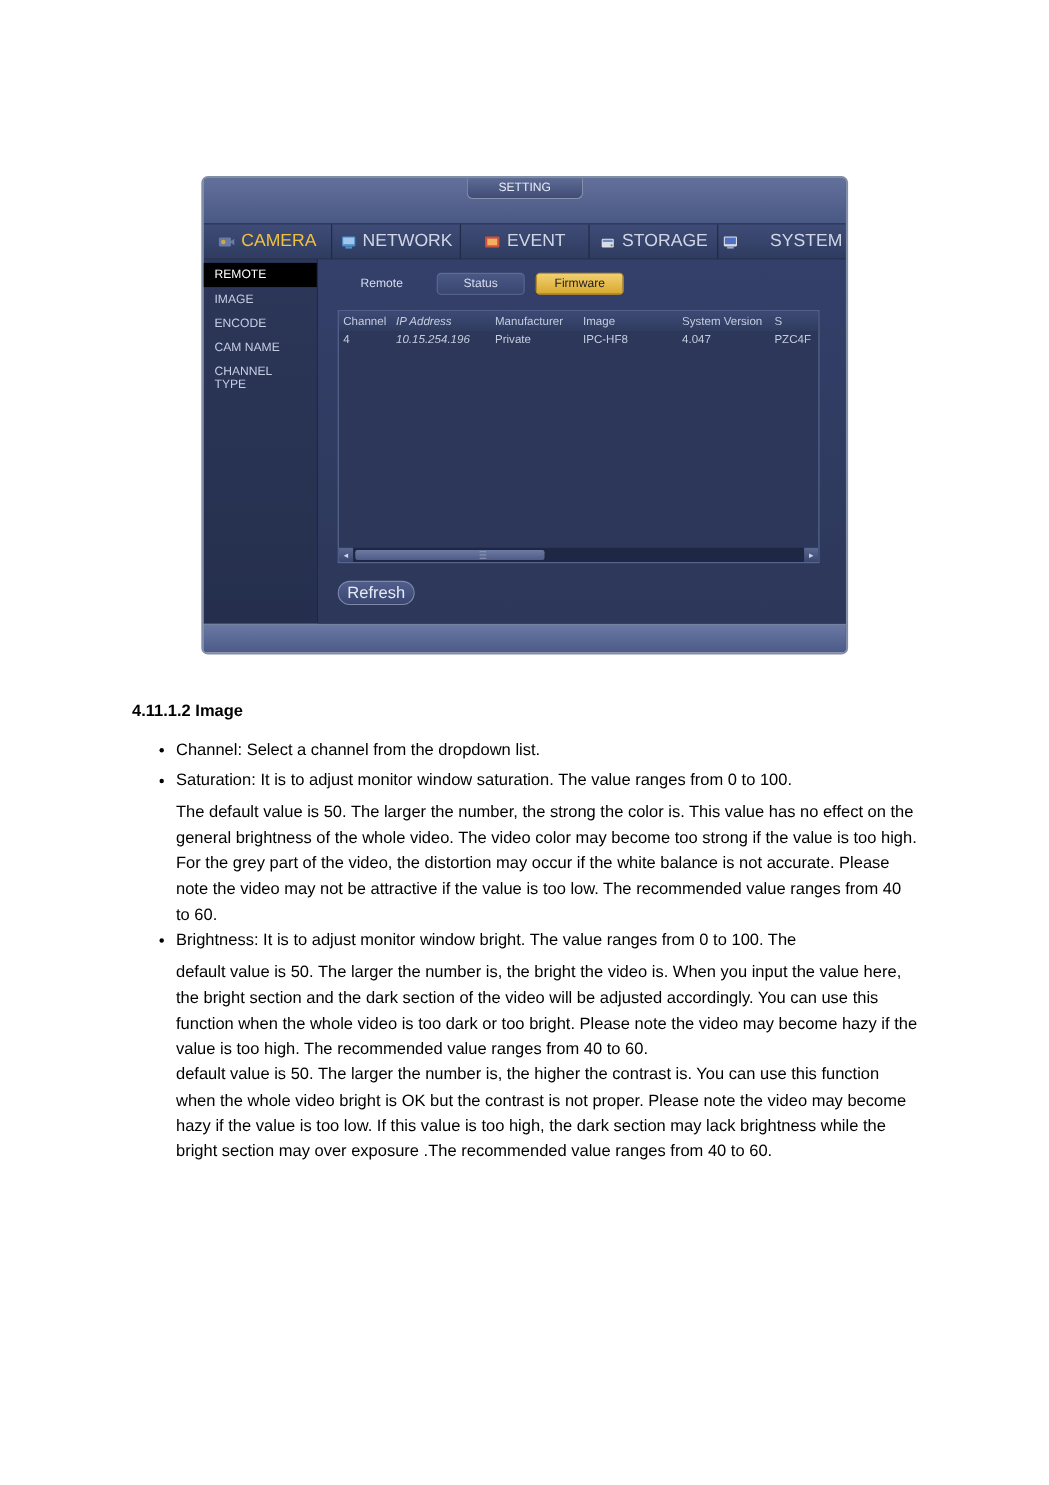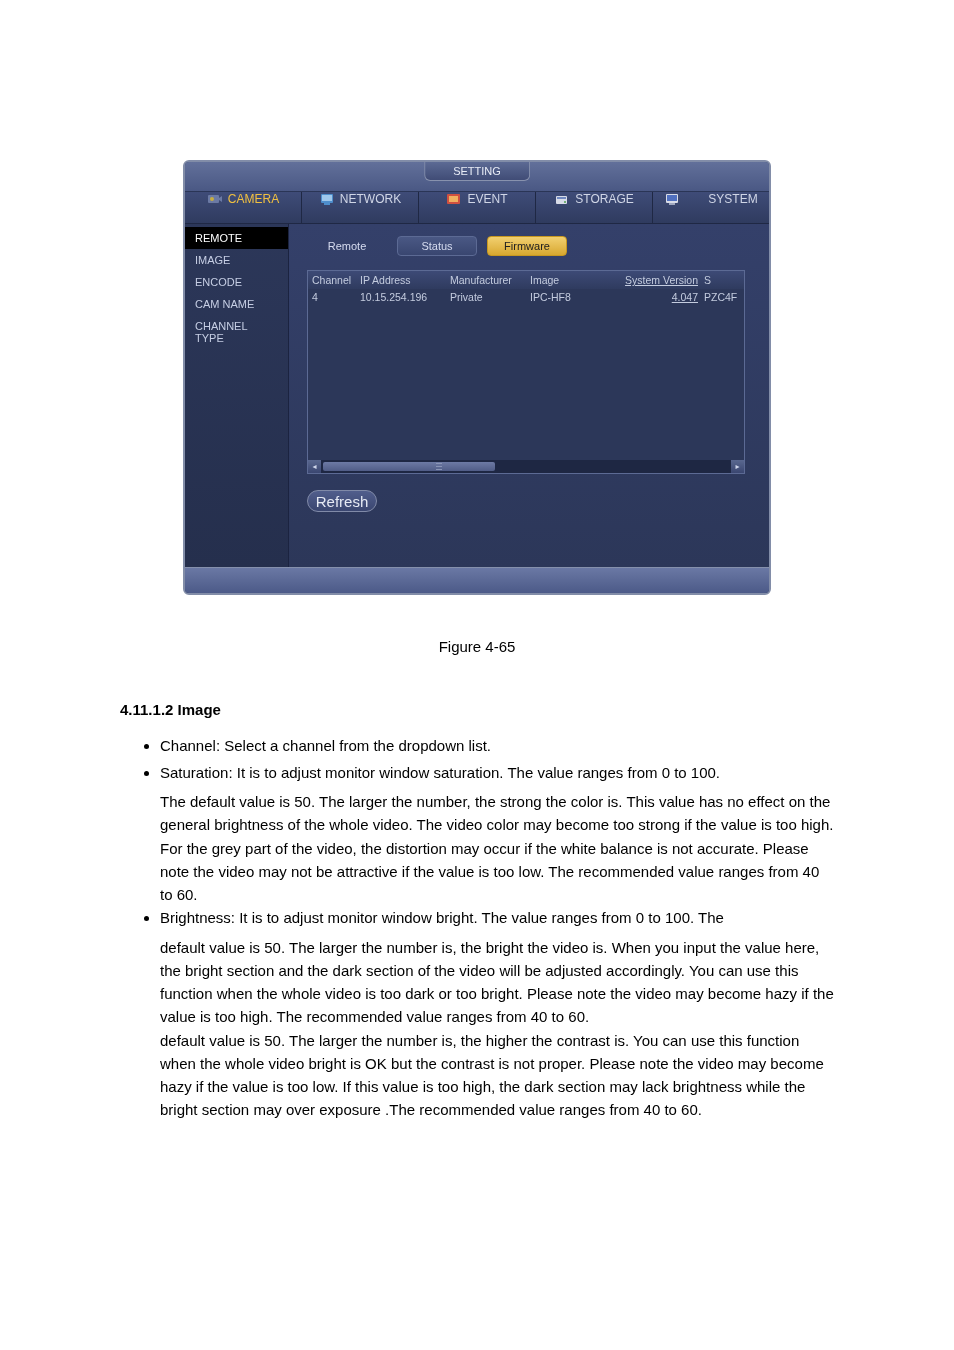--- a/index.html
+++ b/index.html
@@ -20,21 +20,21 @@
     height: 435px;
     background: linear-gradient(to bottom, #3b486e, #2e3a5d);
     border: 2px solid #828da8;
     border-radius: 6px;
     display: flex;
     flex-direction: column;
     position: relative;
     overflow: hidden;
   }
   .titlebar {
-    height: 30px;
+    height: 42px;
     background: linear-gradient(to bottom, #62709a, #4a5884);
     border-bottom: 1px solid #2a3556;
     position: relative;
   }
   .titletab {
     position: absolute;
     left: 50%;
     transform: translateX(-50%);
     top: 0;
     padding: 3px 28px;
@@ -48,24 +48,24 @@
   }
   .topnav {
     display: flex;
     height: 32px;
     background: linear-gradient(to bottom, #3f4c78, #2f3b5f);
     border-bottom: 1px solid #1f2844;
   }
   .topnav-item {
     flex: 1;
     display: flex;
-    align-items: flex-start;
+    align-items: center;
     justify-content: center;
     gap: 5px;
-    font-size: 12px;
+    font-size: 16px;
     border-right: 1px solid #1f2844;
     cursor: pointer;
   }
   .topnav-item:last-child { border-right: none; gap: 28px; }
   .topnav-item.active { color: #f0c040; }
   .topnav-item.inactive { color: #d0d6e6; }
   .nav-icon {
     width: 16px;
     height: 14px;
     display: inline-flex;
@@ -123,21 +123,21 @@
     cursor: pointer;
   }
   .subtab.first { border: none; background: none; }
   .subtab.active {
     background: linear-gradient(to bottom, #f2d070, #d8a830);
     border-color: #c89820;
     color: #202020;
   }
   .table-frame {
     border: 1px solid #5c6a94;
-    height: 204px;
+    height: 230px;
     position: relative;
     margin-right: 24px;
     overflow: hidden;
     background: #2c3759;
   }
   .table-header-row, .table-data-row {
     display: flex;
     font-size: 10.5px;
     color: #c4ccdf;
     padding-left: 4px;
@@ -146,24 +146,24 @@
   .table-header-row {
     background: linear-gradient(to bottom, #3d4a76, #2f3b5f);
     height: 18px;
     align-items: center;
   }
   .table-data-row {
     height: 16px;
     align-items: center;
   }
   .col-ch   { width: 48px; }
-  .col-ip   { width: 90px; }
+  .col-ip   { width: 90px; font-style: italic; }
   .col-mfg  { width: 80px; }
   .col-type { width: 90px; }
-  .col-sv   { width: 84px; text-align: right; padding-right: 6px; text-decoration: underline; }
+  .col-sv   { width: 84px; padding-right: 6px; }
   .col-sn   { width: 40px; }
   .scrollbar-bottom {
     position: absolute;
     left: 0; right: 0; bottom: 0;
     height: 13px;
     background: #1e2743;
     display: flex;
     align-items: center;
   }
   .scroll-arrow {
@@ -353,21 +353,20 @@
 
         <div class="refresh-btn">Refresh</div>
       </div>
     </div>
 
     <div class="footer-strip"></div>
   </div>
 </div>
 
 <div class="doc-text">
-  <div class="fig-label">Figure 4-65</div>
 
   <div class="section-heading">4.11.1.2 Image</div>
 
 
   <ul>
     <li>Channel: Select a channel from the dropdown list.</li>
     <li>Saturation: It is to adjust monitor window saturation. The value ranges from 0 to 100.</li>
   </ul>
   <p class="indent-body">The default value is 50. The larger the number, the strong the color is. This value has no effect on the general brightness of the whole video. The video color may become too strong if the value is too high. For the grey part of the video, the distortion may occur if the white balance is not accurate. Please note the video may not be attractive if the value is too low. The recommended value ranges from 40 to 60.</p>
 

